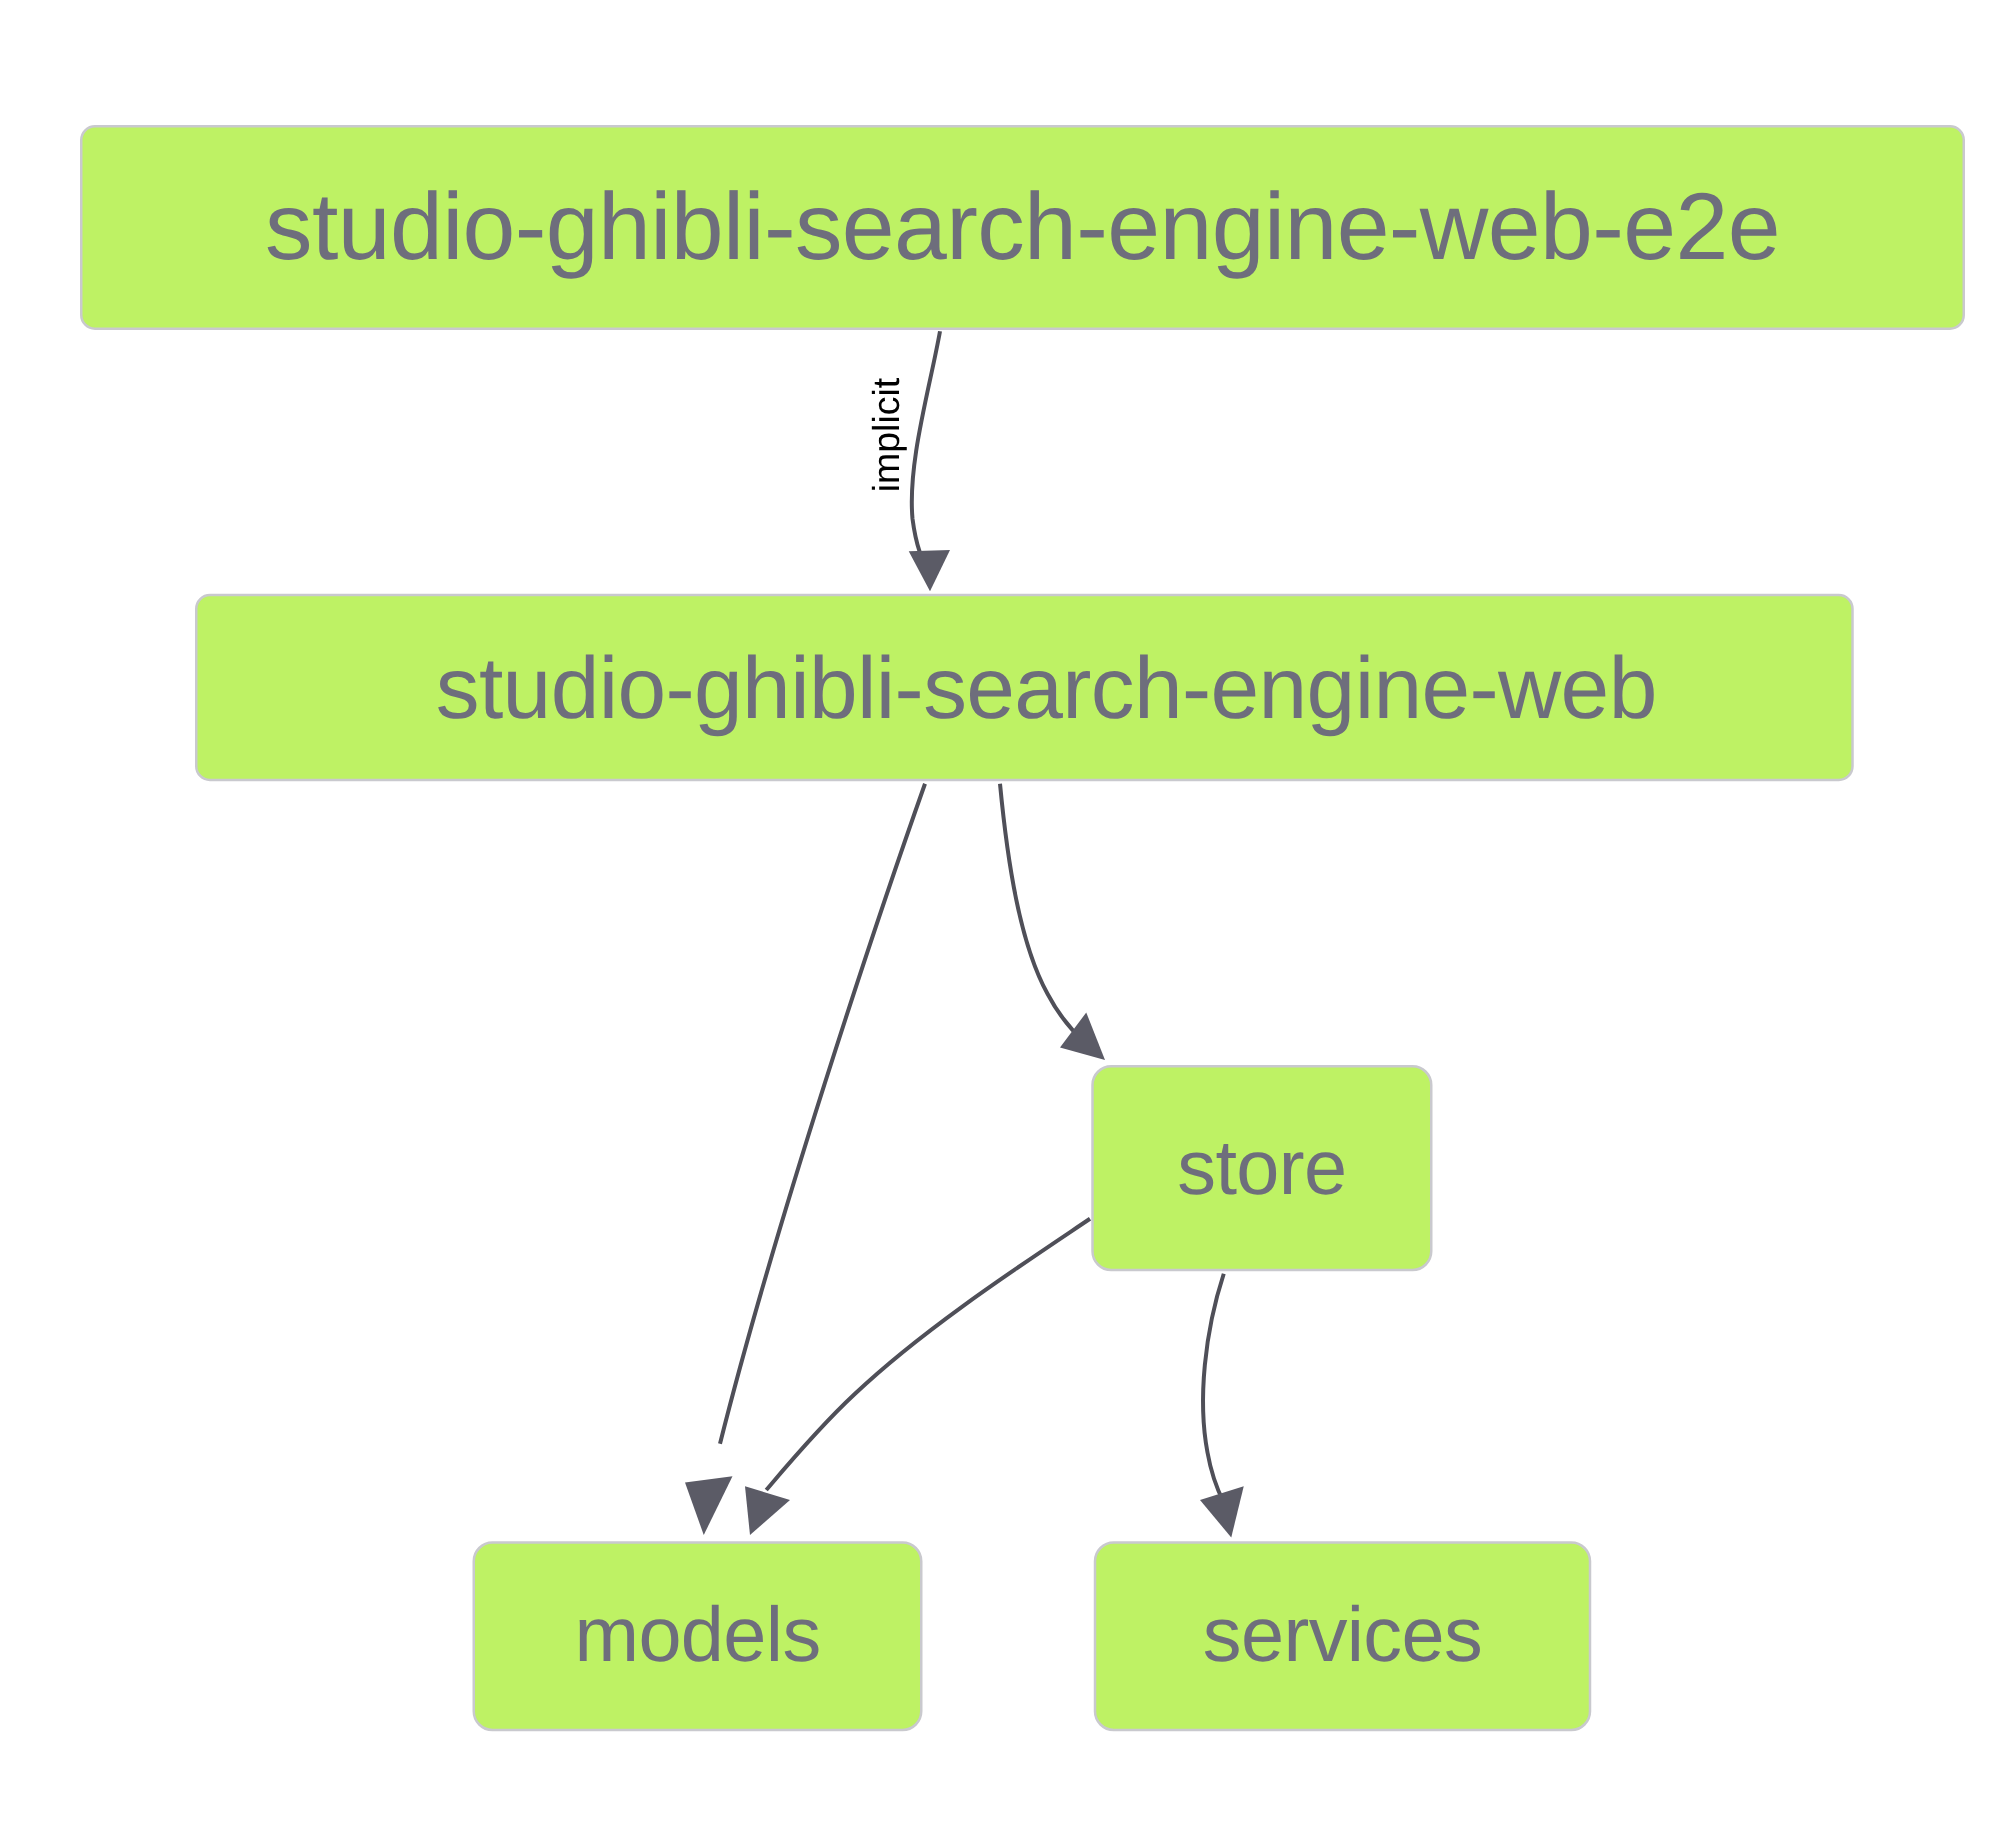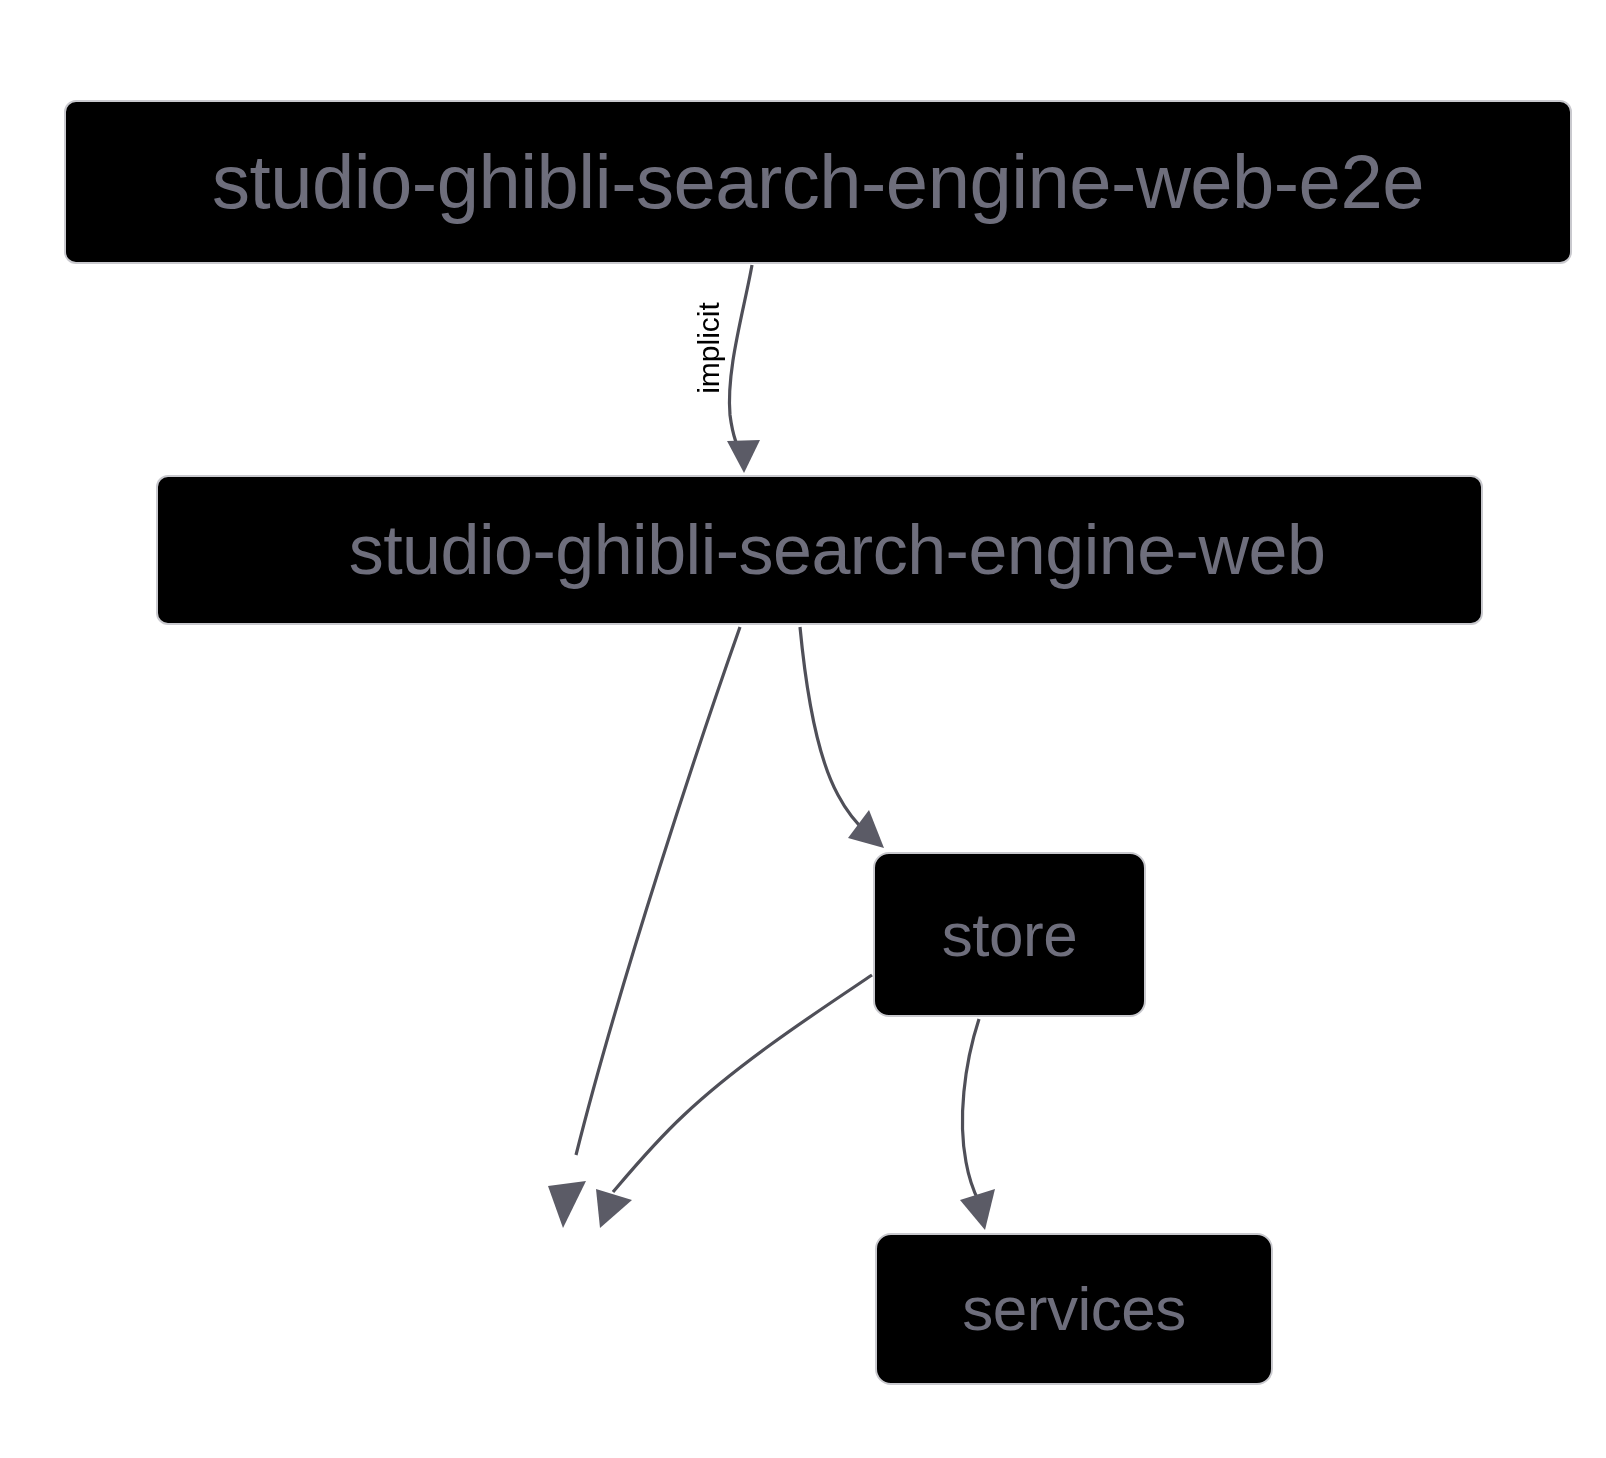--- a/index.html
+++ b/index.html
@@ -22,21 +22,21 @@
     position: absolute;
     left: 0;
     top: 0;
     width: 1606px;
     height: 1458px;
     pointer-events: none;
   }
   .node {
     position: absolute;
     box-sizing: border-box;
-    background: #000000;
+    background: #bef264;
     border: 2px solid #c9c9ce;
     border-radius: 12px;
     display: flex;
     align-items: center;
     justify-content: center;
     color: #6e6e7c;
     white-space: nowrap;
     letter-spacing: -0.5px;
   }
   .node-label {
@@ -122,18 +122,21 @@
   </div>
 
   <div class="node" id="node-web">
     <span class="node-label">studio-ghibli-search-engine-web</span>
   </div>
 
   <div class="node" id="node-store">
     <span class="node-label">store</span>
   </div>
 
+  <div class="node" id="node-models">
+    <span class="node-label">models</span>
+  </div>
 
   <div class="node" id="node-services">
     <span class="node-label">services</span>
   </div>
 
 </div>
 
 </body></html>

